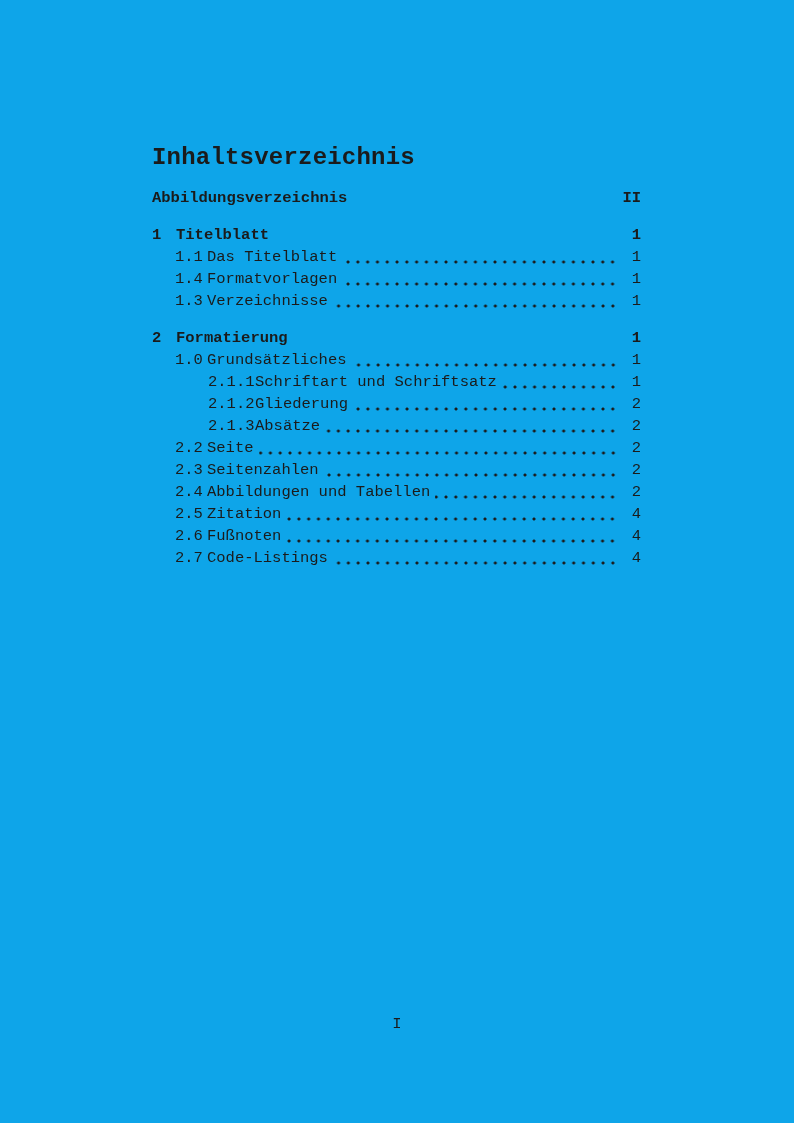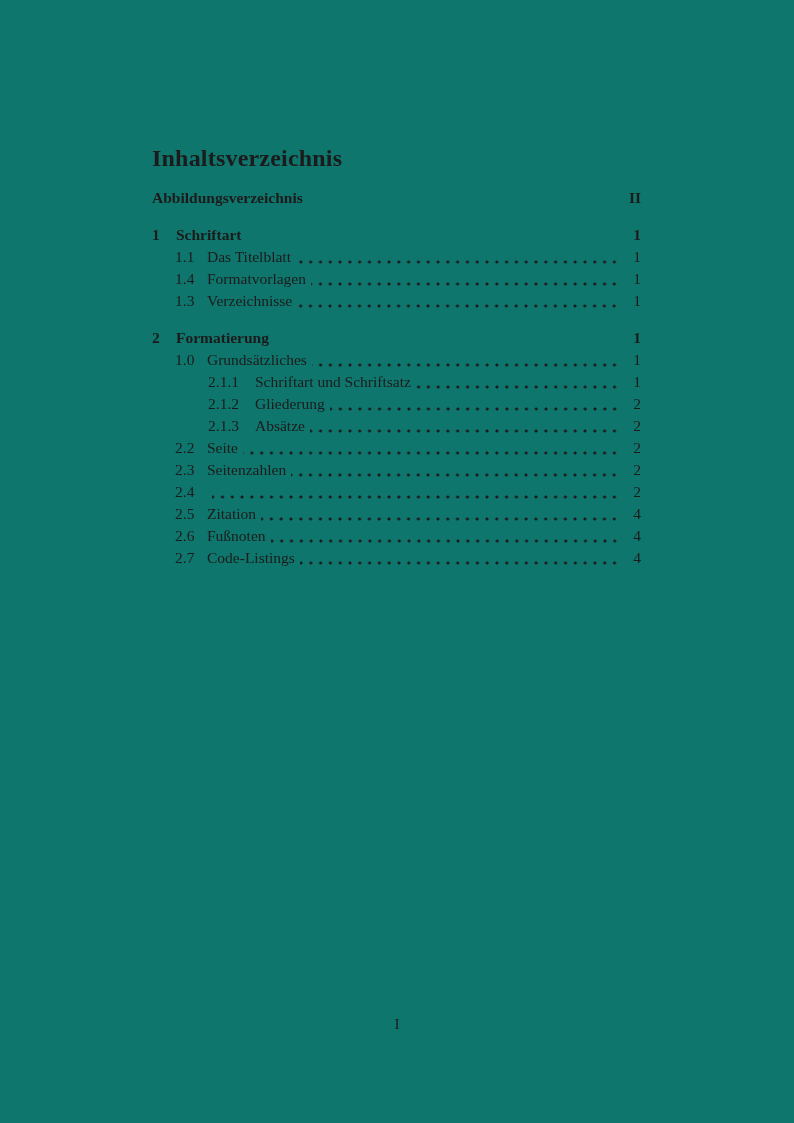--- a/index.html
+++ b/index.html
@@ -4,22 +4,22 @@
 <style>
   html, body {
     margin: 0;
     padding: 0;
     background: #ffffff;
   }
   .sheet {
     position: relative;
     width: 794px;
     height: 1123px;
-    background: #0f766e;
-    font-family: Liberation Serif, serif;
+    background: #0ea5e9;
+    font-family: Liberation Mono, monospace;
     color: #1b1b1b;
     overflow: hidden;
   }
   .content {
     position: absolute;
     left: 152px;
     right: 153px;
     top: 144px;
   }
   h1.doc-title {
@@ -92,21 +92,21 @@
   <div class="content">
     <h1 class="doc-title">Inhaltsverzeichnis</h1>
     <div id="toc">
         <div class="row chapter">
           <span class="label">Abbildungsverzeichnis</span>
           <span class="leader"></span>
           <span class="page-num">II</span>
         </div>
         <div class="row chapter">
           <span class="num">1</span>
-          <span class="label">Schriftart</span>
+          <span class="label">Titelblatt</span>
           <span class="leader"></span>
           <span class="page-num">1</span>
         </div>
         <div class="row section">
           <span class="num">1.1</span>
           <span class="label">Das Titelblatt</span>
           <span class="leader"></span>
           <span class="page-num">1</span>
         </div>
         <div class="row section">
@@ -158,20 +158,21 @@
           <span class="page-num">2</span>
         </div>
         <div class="row section">
           <span class="num">2.3</span>
           <span class="label">Seitenzahlen</span>
           <span class="leader"></span>
           <span class="page-num">2</span>
         </div>
         <div class="row section">
           <span class="num">2.4</span>
+          <span class="label">Abbildungen und Tabellen</span>
           <span class="leader"></span>
           <span class="page-num">2</span>
         </div>
         <div class="row section">
           <span class="num">2.5</span>
           <span class="label">Zitation</span>
           <span class="leader"></span>
           <span class="page-num">4</span>
         </div>
         <div class="row section">

